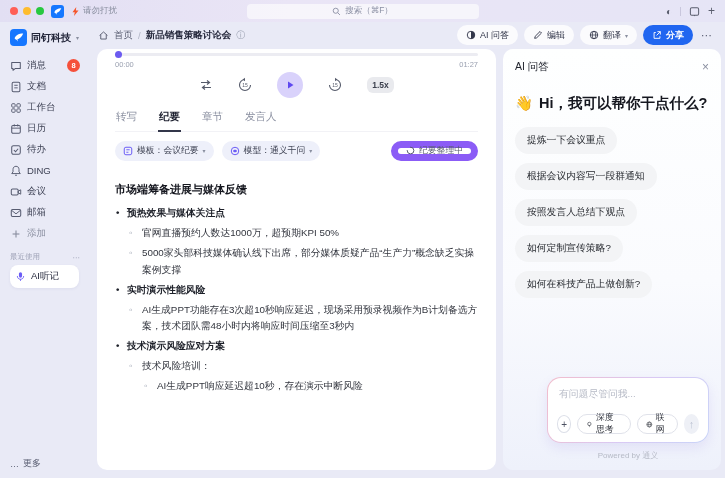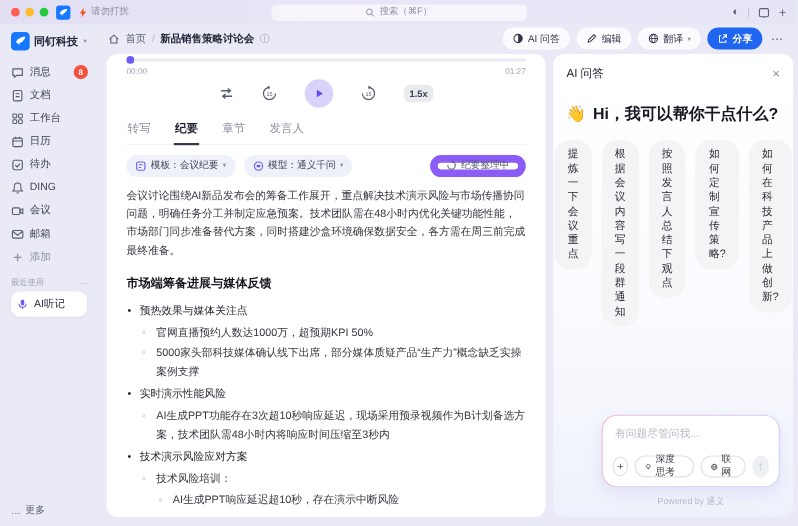--- a/index.html
+++ b/index.html
@@ -74,34 +74,34 @@
   .chip-row { display:flex; align-items:center; gap:8px; margin:9px 0 8px; }
   .chip { background:#eef0fa; border-radius:12px; height:20px; padding:0 8px; display:flex; align-items:center; gap:4px; font-size:8.8px; color:#3f4354; }
   .chip-ic { color:#6b5cf6; display:flex; }
   .status-chip { margin-left:auto; background:#fff; border:7px solid #8b5cf6; border-radius:12px; height:20px; padding:0 8px;
     display:flex; align-items:center; gap:4px; font-size:8.8px; color:#585d6e; }
 
   .doc-body { flex:1; overflow:hidden; font-size:9.8px; line-height:1.72; color:#33363f; }
   .doc-body p { margin:2px 0 9px; }
   .doc-h { font-size:11px; font-weight:bold; color:#15171f; margin:11px 0 7px; }
   .bl { position:relative; margin:3px 0; }
-  .bl.l1 { padding-left:12px; font-weight:normal; color:#1d2029; }
+  .bl.l1 { padding-left:12px; font-weight:bold; color:#1d2029; }
   .bl.l1::before { content:"•"; position:absolute; left:1px; color:#1d2029; }
   .bl.l2 { padding-left:27px; }
   .bl.l2::before { content:"◦"; position:absolute; left:14px; color:#9aa0b0; }
   .bl.l3 { padding-left:42px; }
   .bl.l3::before { content:"◦"; position:absolute; left:29px; color:#9aa0b0; }
 
   
   .right-panel { width:218px; flex-shrink:0; border-radius:10px; display:flex; flex-direction:column;
     background:linear-gradient(180deg,#feffff 0%,#fafbfe 55%,#eef1fb 100%); padding:11px 12px 9px; }
   .panel-header { display:flex; align-items:center; justify-content:space-between; font-size:10.5px; color:#22252f; }
   .close-x { color:#8a8fa0; font-size:12px; }
   .greeting { display:flex; align-items:center; gap:6px; font-size:14.5px; font-weight:bold; color:#15171f; margin:20px 0 14px; }
-  .sugg-col { display:flex; flex-direction:row; gap:9px; align-items:flex-start;justify-content:center; }
+  .sugg-col { display:flex; flex-direction:column; gap:9px; align-items:flex-start;justify-content:center; }
   .sugg { background:#f3f4f6; border-radius:15px; padding:7px 12px; font-size:9.8px; color:#26292f; }
   .input-area { margin-top:auto;padding-left:32px; }
   .input-card-border { border-radius:14px; padding:1px; background:linear-gradient(120deg,#f2bccb,#d9c9f4 55%,#c9d4f8);
     box-shadow:0 5px 12px rgba(140,120,220,.14); }
   .input-card { background:#fff; border-radius:13px; padding:9px 9px 8px; }
   .ph { color:#b6bac6; font-size:9.8px; margin:1px 0 13px 2px; }
   .input-row { display:flex; align-items:center; gap:6px; }
   .round-btn { width:18px; height:18px; border-radius:50%; border:1px solid #dcdfe8; display:flex; align-items:center; justify-content:center;
     color:#4c5161; font-size:10px; }
   .tool-chip { border:1px solid #e0e2ea; border-radius:11px; height:20px; padding:0 8px; display:flex; align-items:center; gap:3px;
@@ -382,21 +382,20 @@
           </div>
           <div class="status-chip">
             <svg width="9" height="9" viewBox="0 0 12 12">
                 <path d="M6 1.5 A4.5 4.5 0 1 1 1.5 6" fill="none" stroke="#585d6e" stroke-width="1.3" stroke-linecap="round"></path>
               </svg>
             <span>纪要整理中</span>
           </div>
         </div>
 
         <div class="doc-body">
-          <p>会议讨论围绕AI新品发布会的筹备工作展开，重点解决技术演示风险与市场传播协同问题，明确任务分工并制定应急预案。技术团队需在48小时内优化关键功能性能，市场部门同步准备替代方案，同时搭建沙盒环境确保数据安全，各方需在周三前完成最终准备。</p>
 
           <div class="doc-h">市场端筹备进展与媒体反馈</div>
           <div class="bl l1">预热效果与媒体关注点</div>
           <div class="bl l2">官网直播预约人数达1000万，超预期KPI 50%</div>
           <div class="bl l2">5000家头部科技媒体确认线下出席，部分媒体质疑产品“生产力”概念缺乏实操案例支撑</div>
           <div class="bl l1">实时演示性能风险</div>
           <div class="bl l2">AI生成PPT功能存在3次超10秒响应延迟，现场采用预录视频作为B计划备选方案，技术团队需48小时内将响应时间压缩至3秒内</div>
           <div class="bl l1">技术演示风险应对方案</div>
           <div class="bl l2">技术风险培训：</div>
           <div class="bl l3">AI生成PPT响应延迟超10秒，存在演示中断风险</div>

